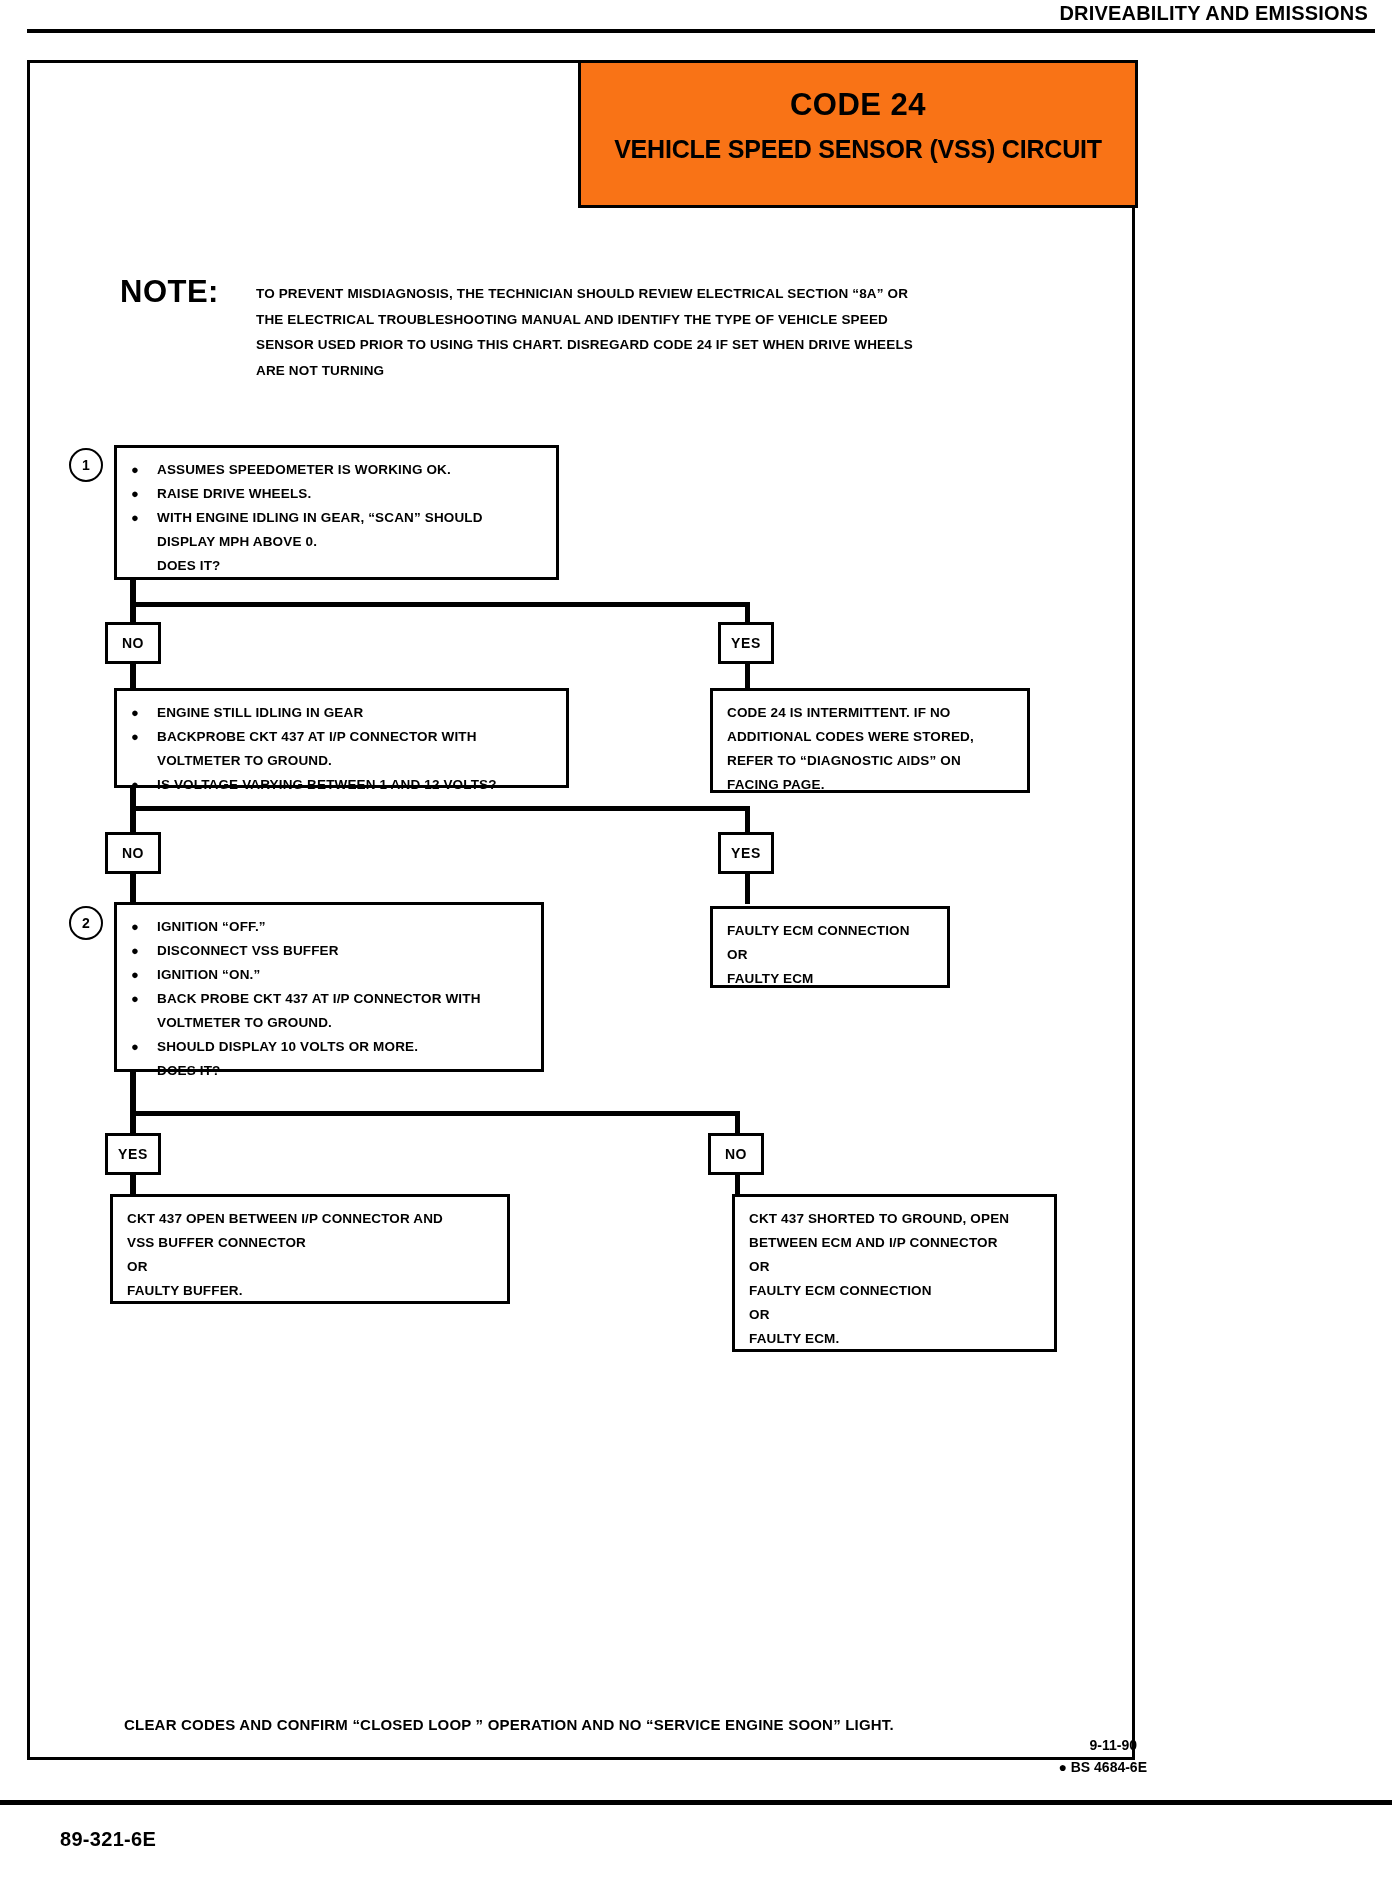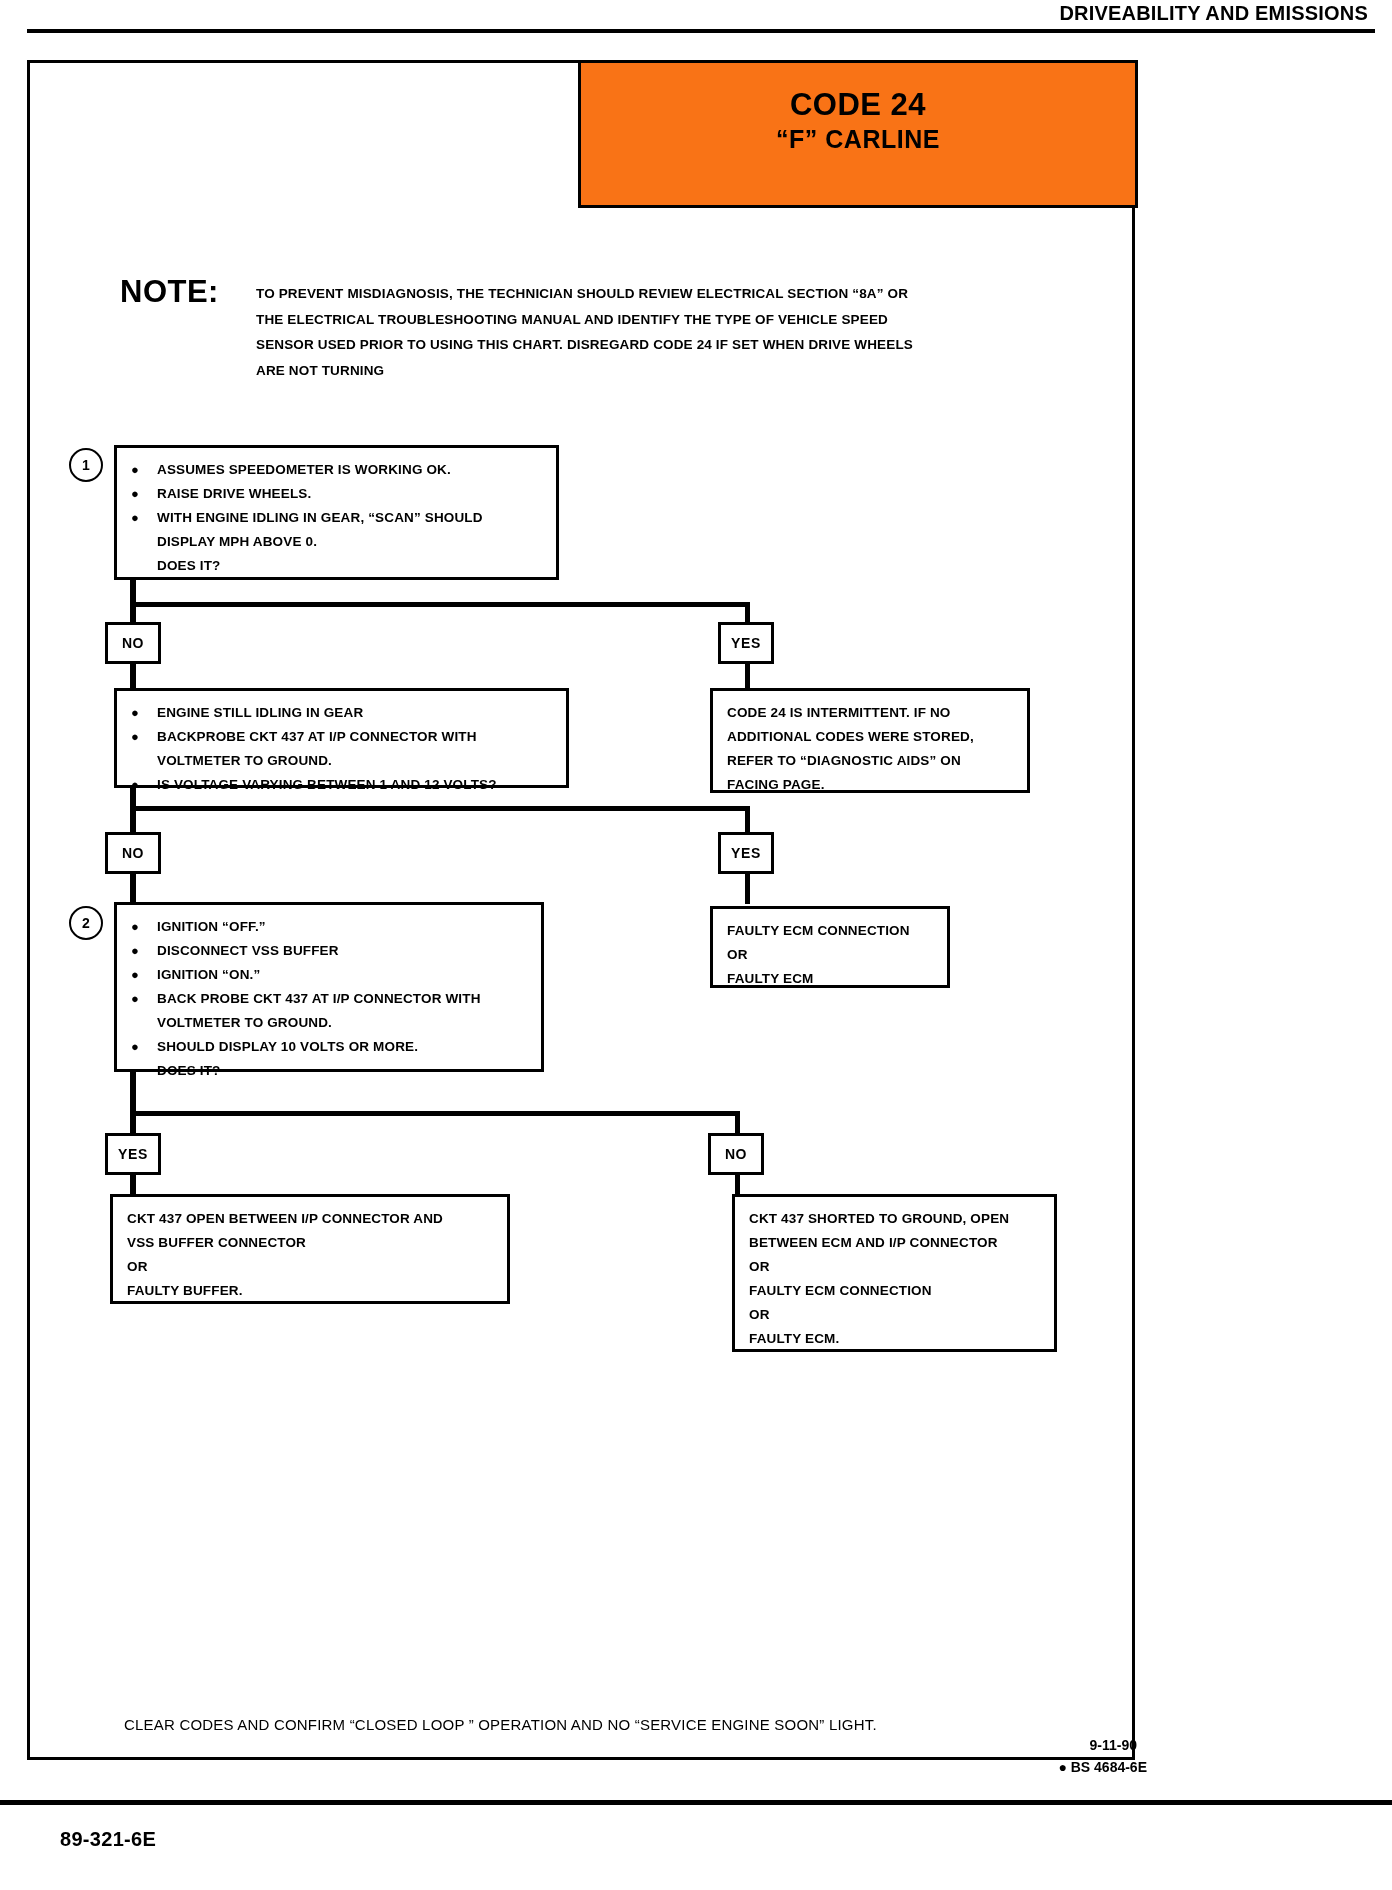--- a/index.html
+++ b/index.html
@@ -50,21 +50,21 @@
   
   .tag{position:absolute;width:56px;height:42px;border:3px solid #000;
       box-sizing:border-box;background:#fff;text-align:center;
       font-size:14px;font-weight:bold;line-height:36px;letter-spacing:.6px;}
 
   
   .ln{position:absolute;background:#000;}
 
   
   #footer-text{position:absolute;left:124px;top:1716px;font-size:15px;
-      font-weight:normal;letter-spacing:.2px;white-space:nowrap;}
+      font-weight:bold;letter-spacing:.2px;white-space:nowrap;}
   #footer-date{position:absolute;right:255px;top:1735px;text-align:right;
       font-size:14px;font-weight:bold;line-height:20px;white-space:nowrap;}
   #footer-ref{position:absolute;right:245px;top:1757px;text-align:right;
       font-size:14px;font-weight:bold;line-height:20px;white-space:nowrap;}
   #bottom-rule{position:absolute;left:0px;top:1800px;width:1392px;height:5px;background:#000;}
   #page-code{position:absolute;left:60px;top:1828px;font-size:20px;font-weight:bold;letter-spacing:.3px;}
 </style>
 </head>
 <body>
 
@@ -72,21 +72,21 @@
 
   <div id="running-head">
     <div class="rh-text">DRIVEABILITY AND EMISSIONS</div>
   </div>
   <div id="head-rule"></div>
 
   <div id="main-frame"></div>
 
   <div id="title-block">
     <div id="title-code">CODE 24</div>
-    <div id="title-line2">“F”  CARLINE</div>
+    <div id="title-line1">VEHICLE SPEED SENSOR (VSS) CIRCUIT</div>
   </div>
 
   <div id="note-label">NOTE:</div>
   <div id="note-body">
     <div>TO PREVENT MISDIAGNOSIS, THE TECHNICIAN SHOULD REVIEW ELECTRICAL SECTION “8A” OR</div>
     <div>THE ELECTRICAL TROUBLESHOOTING MANUAL AND IDENTIFY THE TYPE OF VEHICLE SPEED</div>
     <div>SENSOR USED PRIOR TO USING THIS CHART.  DISREGARD CODE 24 IF SET WHEN DRIVE WHEELS</div>
     <div>ARE NOT TURNING</div>
   </div>
 

